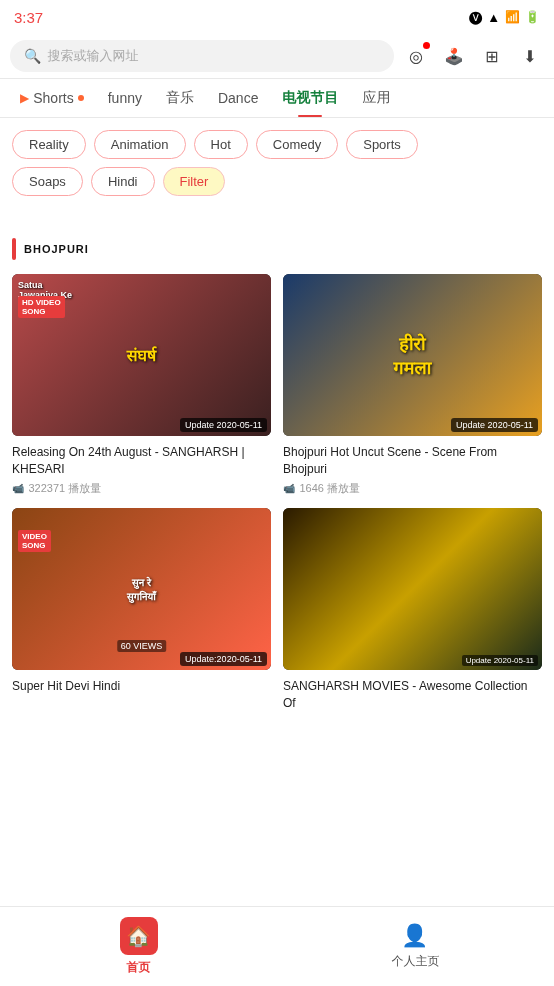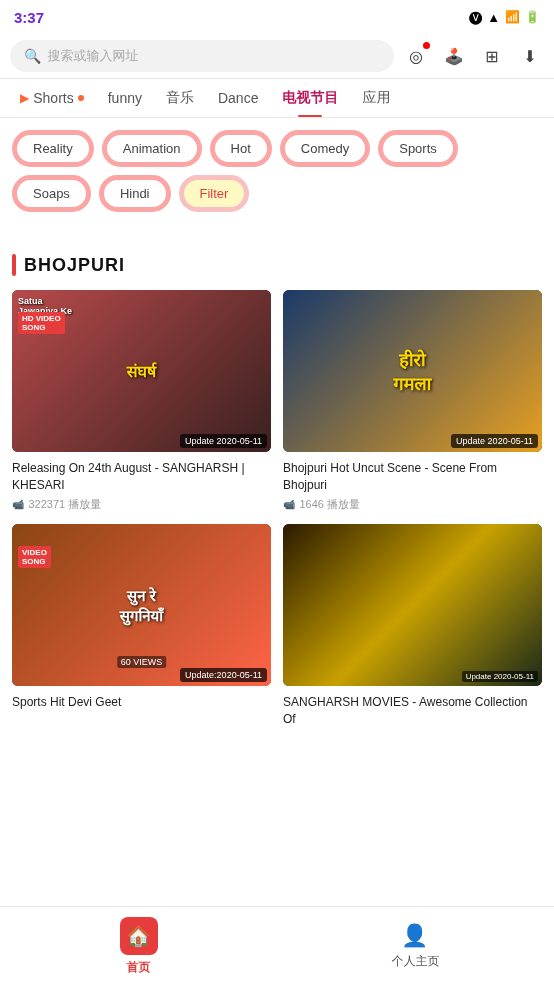--- a/index.html
+++ b/index.html
@@ -16,22 +16,22 @@
     .status-bar {
       display: flex;
       align-items: center;
       justify-content: space-between;
       padding: 6px 14px;
       height: 34px;
       background: #fff;
     }
     .status-time {
       font-size: 15px;
-      font-weight: 700;
-      color: #6d28d9;
+      font-weight: 400;
+      color: #ef4444;
     }
     .status-icons {
       display: flex;
       align-items: center;
       gap: 5px;
     }
     .status-icons span {
       font-size: 13px;
       color: #000;
     }
@@ -104,21 +104,21 @@
       font-size: 14px;
       color: #555;
       white-space: nowrap;
       position: relative;
       cursor: pointer;
       display: flex;
       align-items: center;
       gap: 4px;
     }
     .nav-tab.active {
-      color: #be185d;
+      color: #15803d;
       font-weight: 600;
     }
     .nav-tab.active::after {
       content: '';
       position: absolute;
       bottom: 0;
       left: 50%;
       transform: translateX(-50%);
       width: 24px;
       height: 2px;
@@ -142,21 +142,21 @@
       display: flex;
       gap: 8px;
       flex-wrap: nowrap;
       overflow-x: auto;
       scrollbar-width: none;
       margin-bottom: 8px;
     }
     .filter-row::-webkit-scrollbar { display: none; }
     .chip {
       padding: 6px 16px;
-      border: 5px solid #fca5a5;
+      border: 1px solid #fca5a5;
       border-radius: 20px;
       font-size: 13px;
       color: #444;
       white-space: nowrap;
       background: #fff;
       cursor: pointer;
     }
     .chip.filter-chip {
       color: #e63c3c;
       border-color: #f8c0c0;
@@ -175,21 +175,21 @@
       gap: 8px;
       margin-bottom: 14px;
     }
     .section-title-bar {
       width: 4px;
       height: 22px;
       background: #e63c3c;
       border-radius: 2px;
     }
     .section-title-text {
-      font-size: 18px;
+      font-size: 11px;
       font-weight: 700;
       color: #111;
       letter-spacing: 1px;
     }
 
     
     .video-grid {
       display: grid;
       grid-template-columns: 1fr 1fr;
       gap: 12px;
@@ -430,26 +430,26 @@
       <div class="video-meta">
         <span class="video-meta-icon">📹</span>
         <span>1646 播放量</span>
       </div>
     </div>
 
     <div class="video-card">
       <div class="video-thumb">
         <div class="thumb-inner thumb-3">
           <div class="thumb-label-badge">VIDEO<br>SONG</div>
-          <div class="thumb-label-center" style="font-size:15px;color:#fff;">सुन रे<br>सुगनियाँ</div>
+          <div class="thumb-label-center" style="font-size:10px;color:#fff;">सुन रे<br>सुगनियाँ</div>
           <div style="position:absolute;bottom:18px;left:50%;transform:translateX(-50%);font-size:9px;color:#fff;background:rgba(0,0,0,0.5);padding:1px 4px;border-radius:2px;">60 VIEWS</div>
           <div class="thumb-update">Update:2020-05-11</div>
         </div>
       </div>
-      <div class="video-title">Sports Hit Devi Geet</div>
+      <div class="video-title">Super Hit Devi Hindi</div>
       <div class="video-meta"></div>
     </div>
 
     <div class="video-card">
       <div class="video-thumb">
         <div class="thumb-inner thumb-4" style="background: linear-gradient(135deg, #2a1a00 0%, #c8a000 50%, #1a2a1a 100%);">
           <div style="position:absolute;bottom:4px;right:4px;font-size:8px;color:#fff;background:rgba(0,0,0,0.6);padding:1px 4px;border-radius:2px;">Update 2020-05-11</div>
         </div>
       </div>
       <div class="video-title">SANGHARSH MOVIES - Awesome Collection Of</div>

